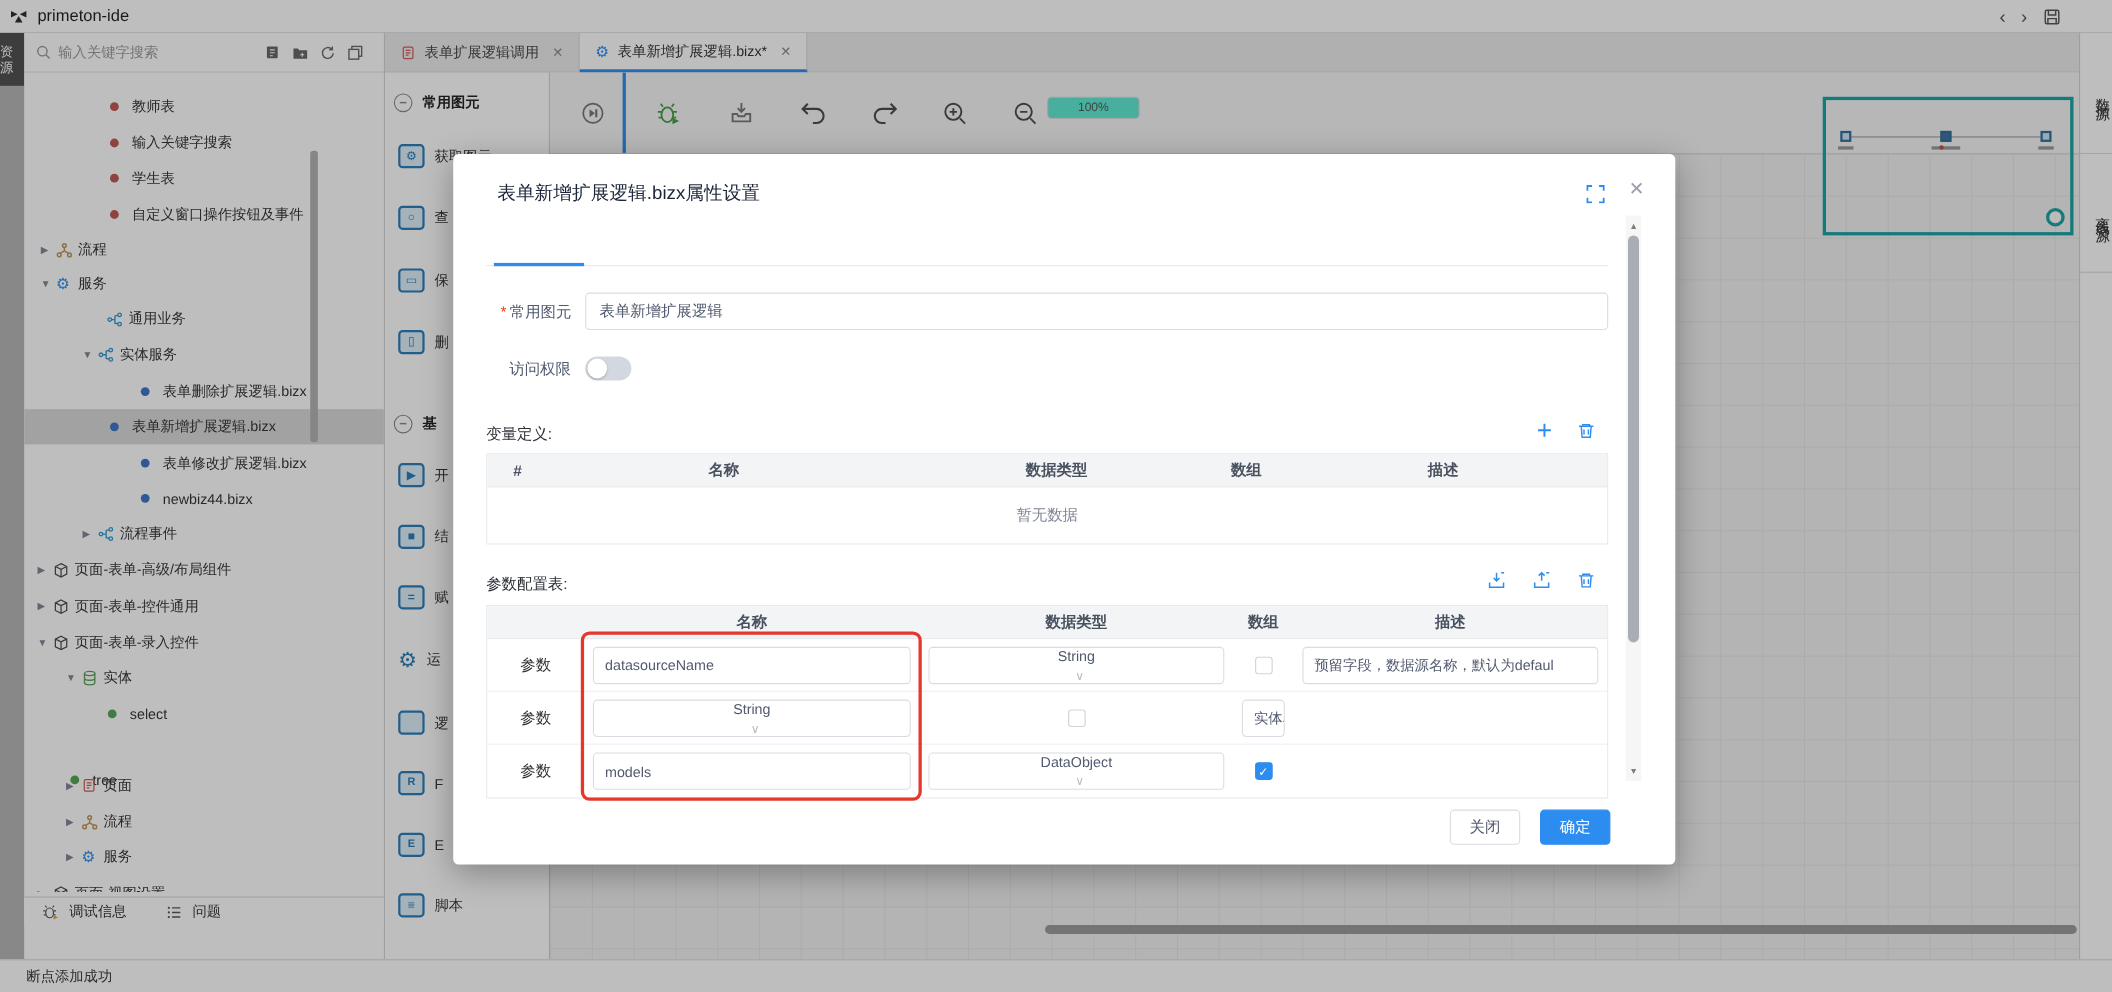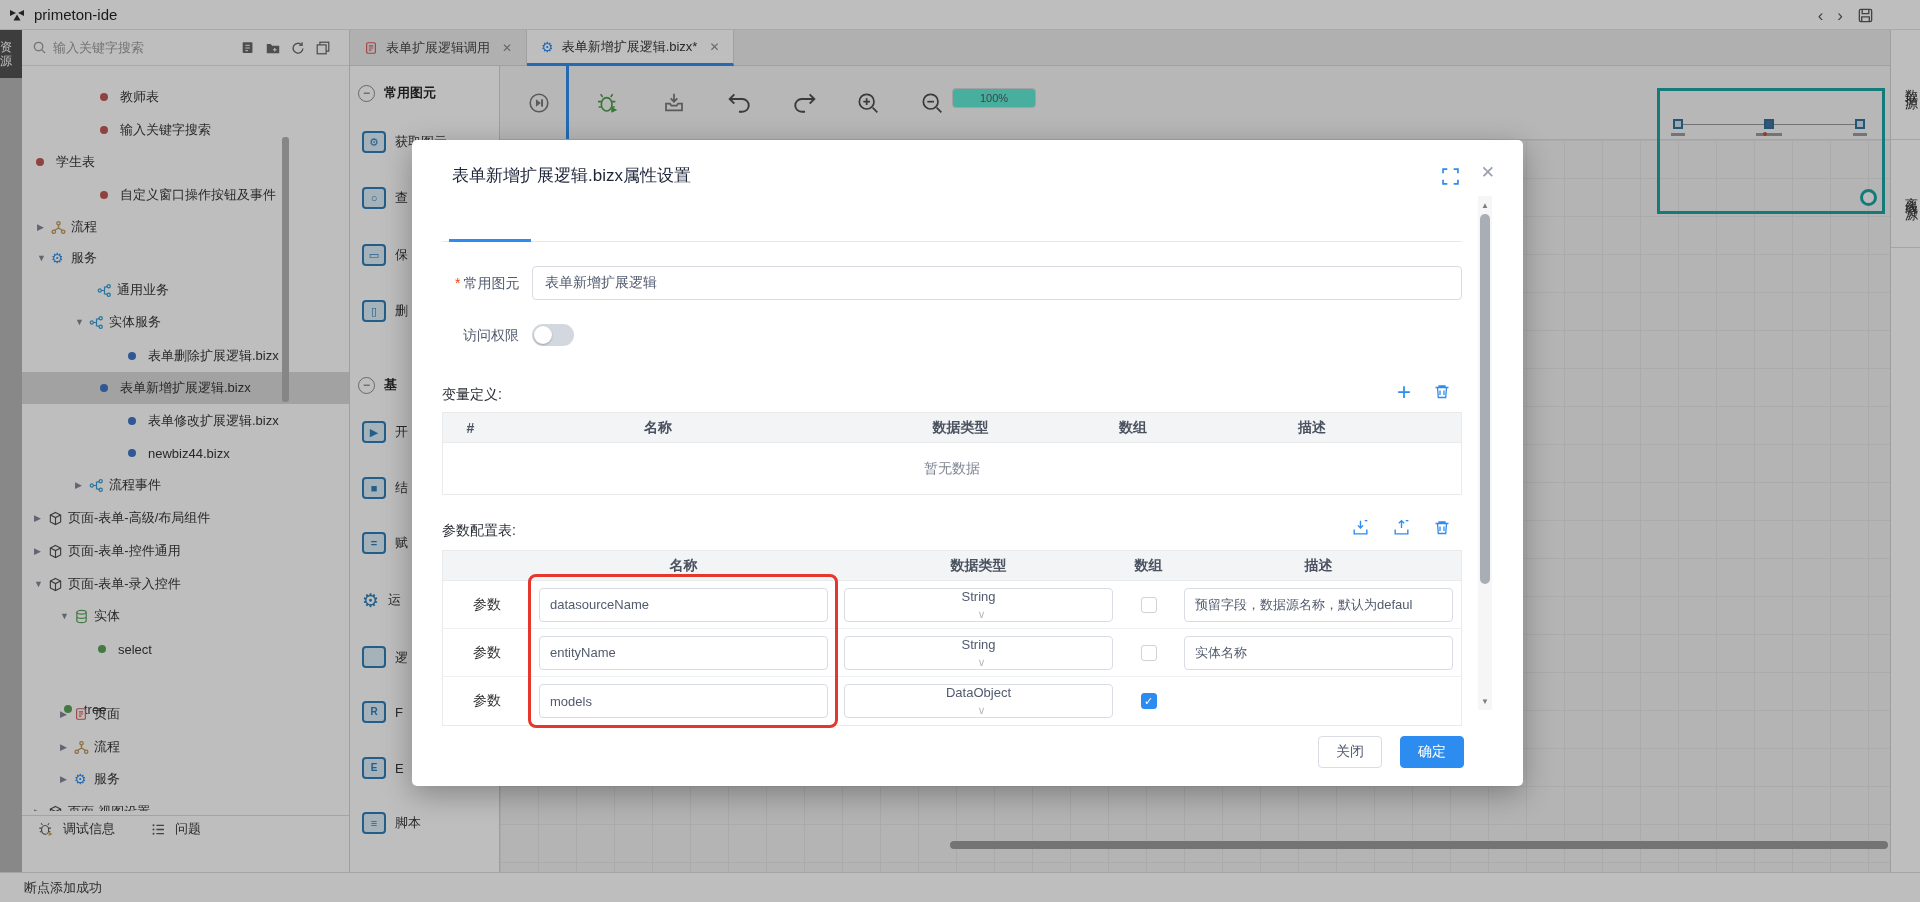--- a/index.html
+++ b/index.html
@@ -219,21 +219,21 @@
           </span>
     <span class="tlb">教师表</span>
   </div>
         <div class="trow" style="top: 48px; padding-left: 64px;">
     <span class="arr"></span>
     <span class="tic">
             <span class="dot" style="background:#bf5653"></span>
           </span>
     <span class="tlb">输入关键字搜索</span>
   </div>
-        <div class="trow" style="top: 80px; ">
+        <div class="trow" style="top: 80px; padding-left: 64px;">
     <span class="arr"></span>
     <span class="tic">
             <span class="dot" style="background:#bf5653"></span>
           </span>
     <span class="tlb">学生表</span>
   </div>
         <div class="trow" style="top: 113px; padding-left: 64px;">
     <span class="arr"></span>
     <span class="tic">
             <span class="dot" style="background:#bf5653"></span>
@@ -674,23 +674,20 @@
               <span class="cb"></span>
             </div>
     <div class="pc c4">
               <div class="pin pdesc">预留字段，数据源名称，默认为defaul</div>
             </div>
   </div>
           <div class="prow">
     <div class="pc c0">
               <span class="pkind">参数</span>
             </div>
-    <div class="pc c1">
-              <div class="pin pname">entityName</div>
-            </div>
     <div class="pc c2">
       <div class="pin psel">
         <span class="pselv">String</span>
                 <span class="chev">∨</span>
       </div>
     </div>
     <div class="pc c3">
               <span class="cb"></span>
             </div>
     <div class="pc c4">

